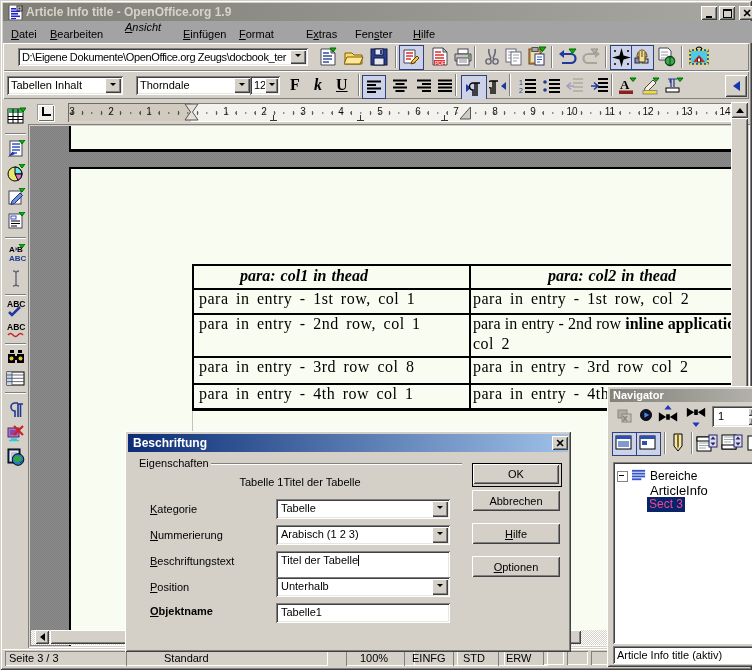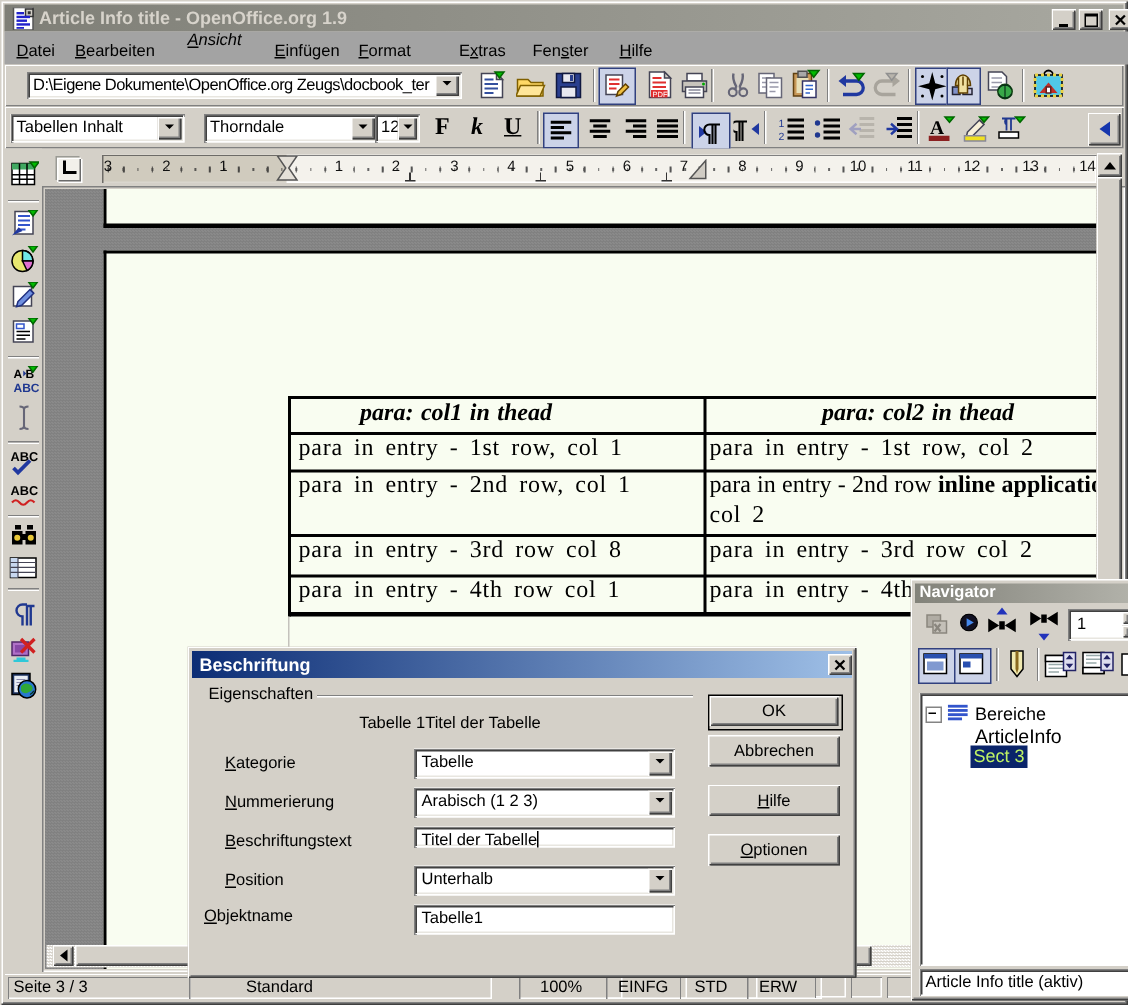--- a/index.html
+++ b/index.html
@@ -561,55 +561,55 @@
           <div style="position:absolute;left:1px;top:3px;width:5px;height:1px;background:#000;"></div>
         </div>
     <svg class="abs" style="left:18px;top:6px;" width="16" height="15" viewBox="0 0 17 16">
       <rect x="1" y="2" width="14" height="2" fill="#3355cc"></rect>
           <rect x="1" y="5" width="14" height="2" fill="#3355cc"></rect>
       <rect x="1" y="8" width="14" height="2" fill="#3355cc"></rect>
           <rect x="1" y="11" width="10" height="2" fill="#3355cc"></rect>
     </svg>
     <div class="abs" style="left:37px;top:7px;font-size:12px;">Bereiche</div>
     <div class="abs" style="left:37px;top:21px;font-size:13px;">ArticleInfo</div>
-    <div class="abs" style="left:34px;top:35px;font-size:12px;background:#0a246a;color:#bef264;padding:0 2px 1px 2px;">Sect 3</div>
+    <div class="abs" style="left:34px;top:35px;font-size:12px;background:#0a246a;color:#ec4899;padding:0 2px 1px 2px;">Sect 3</div>
   </div>
 
   <div class="abs field" style="left:6px;top:260px;width:142px;height:18px;background:#fff;">
     <div style="position:absolute;left:4px;top:3px;white-space:nowrap;">Article Info title (aktiv)</div>
   </div>
 </div>
 
 <div id="dlg" class="abs rz" style="left:125px;top:431px;width:446px;height:221px;">
   <div class="abs" style="left:3px;top:3px;width:440px;height:18px;background:linear-gradient(90deg,#0c2d75,#9fc0e7);">
     <div style="position:absolute;left:5px;top:2px;font-weight:bold;font-size:12px;color:#fff;">Beschriftung</div>
     <div class="abs rz ico" style="left:424px;top:2px;width:16px;height:14px;font-size:11px;font-weight:bold;">✕</div>
   </div>
 
   <div class="abs" style="left:14px;top:26px;">Eigenschaften</div>
   <div class="abs" style="left:86px;top:32px;width:251px;height:2px;box-shadow:inset 0 1px #808080, inset 0 -1px #fff;"></div>
   <div class="abs" style="left:75px;top:45px;width:200px;text-align:center;">Tabelle 1Titel der Tabelle</div>
   <div class="abs" style="left:25px;top:72px;"><u>K</u>ategorie</div>
   <div class="abs" style="left:25px;top:98px;"><u>N</u>ummerierung</div>
   <div class="abs" style="left:25px;top:124px;"><u>B</u>eschriftungstext</div>
   <div class="abs" style="left:25px;top:150px;"><u>P</u>osition</div>
-  <div class="abs" style="left:11px;top:174px;"><u>O</u>bjektname</div>
+  <div class="abs" style="left:25px;top:174px;font-weight:bold;"><u>O</u>bjektname</div>
   <div class="abs cbx" style="left:151px;top:68px;width:174px;height:20px;">
     <div style="position:absolute;left:5px;top:3px;">Tabelle</div>
     <div class="cbtn">
           <div class="arrdn" style="margin-top:0;border-width:3.5px;border-top-color:#000;"></div>
         </div>
   </div>
   <div class="abs cbx" style="left:151px;top:94px;width:174px;height:20px;">
     <div style="position:absolute;left:5px;top:3px;">Arabisch (1 2 3)</div>
     <div class="cbtn">
           <div class="arrdn" style="margin-top:0;border-width:3.5px;border-top-color:#000;"></div>
         </div>
   </div>
-  <div class="abs cbx" style="left:151px;top:120px;width:174px;height:14px;">
+  <div class="abs cbx" style="left:151px;top:120px;width:174px;height:28px;">
     <div style="position:absolute;left:5px;top:3px;">Titel der Tabelle<span style="display:inline-block;width:1px;height:11px;background:#000;vertical-align:-2px;"></span></div>
   </div>
   <div class="abs cbx" style="left:151px;top:146px;width:174px;height:20px;">
     <div style="position:absolute;left:5px;top:3px;">Unterhalb</div>
     <div class="cbtn">
           <div class="arrdn" style="margin-top:0;border-width:3.5px;border-top-color:#000;"></div>
         </div>
   </div>
   <div class="abs cbx" style="left:151px;top:172px;width:174px;height:20px;">
     <div style="position:absolute;left:5px;top:3px;">Tabelle1</div>

